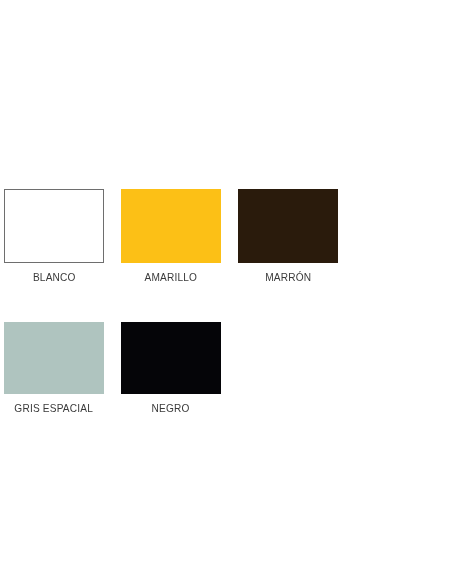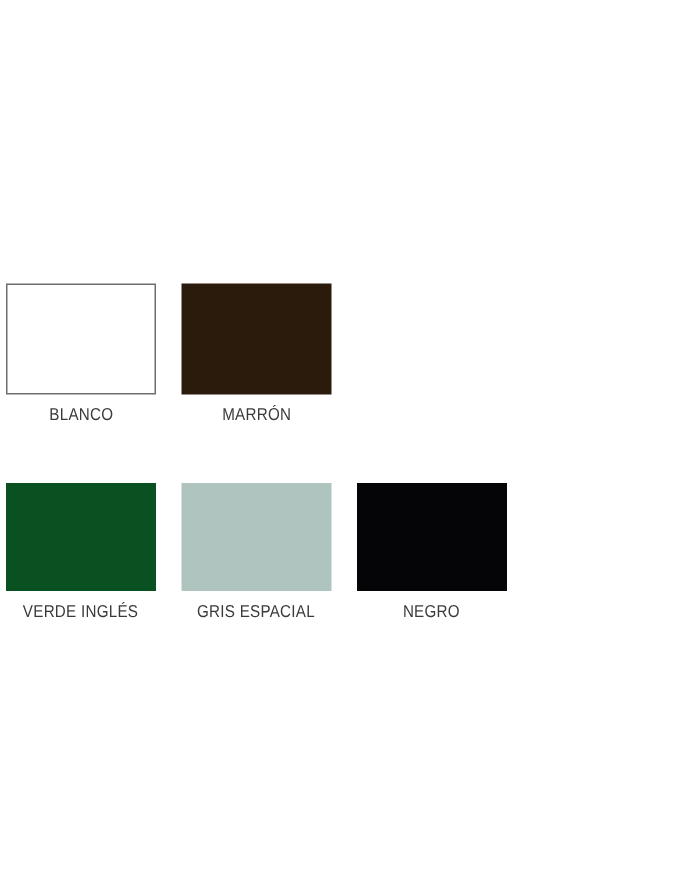--- a/index.html
+++ b/index.html
@@ -83,35 +83,35 @@
 
   <div class="swatch-grid">
 
     <div class="swatch-row swatch-row--first">
 
       <div class="swatch-cell">
         <div class="swatch-chip swatch-chip--outlined" style="background-color: rgb(255, 255, 255);"></div>
         <div class="swatch-label">BLANCO</div>
       </div>
 
+      <div class="swatch-cell">
+        <div class="swatch-chip" style="background-color: rgb(252, 192, 22);"></div>
+        <div class="swatch-label">AMARILLO</div>
+      </div>
 
 
       <div class="swatch-cell">
         <div class="swatch-chip" style="background-color: rgb(42, 27, 12);"></div>
         <div class="swatch-label">MARRÓN</div>
       </div>
 
     </div>
 
     <div class="swatch-row swatch-row--second">
 
-      <div class="swatch-cell">
-        <div class="swatch-chip" style="background-color: rgb(10, 81, 34);"></div>
-        <div class="swatch-label">VERDE INGLÉS</div>
-      </div>
 
 
       <div class="swatch-cell">
         <div class="swatch-chip" style="background-color: rgb(175, 196, 191);"></div>
         <div class="swatch-label">GRIS ESPACIAL</div>
       </div>
 
       <div class="swatch-cell">
         <div class="swatch-chip" style="background-color: rgb(5, 5, 8);"></div>
         <div class="swatch-label">NEGRO</div>

